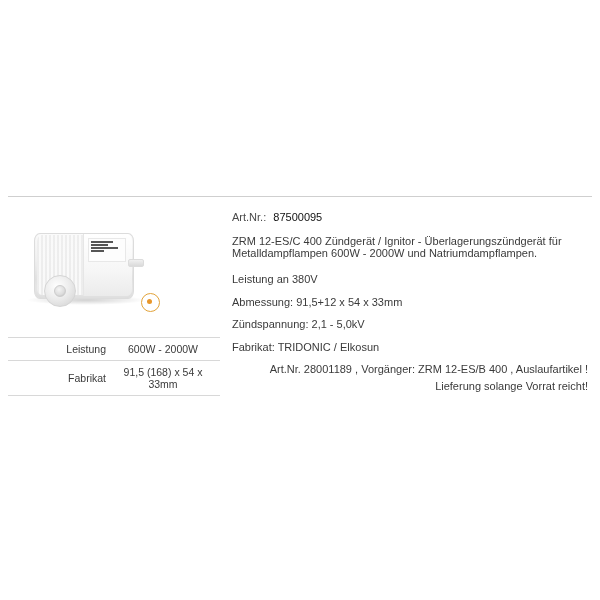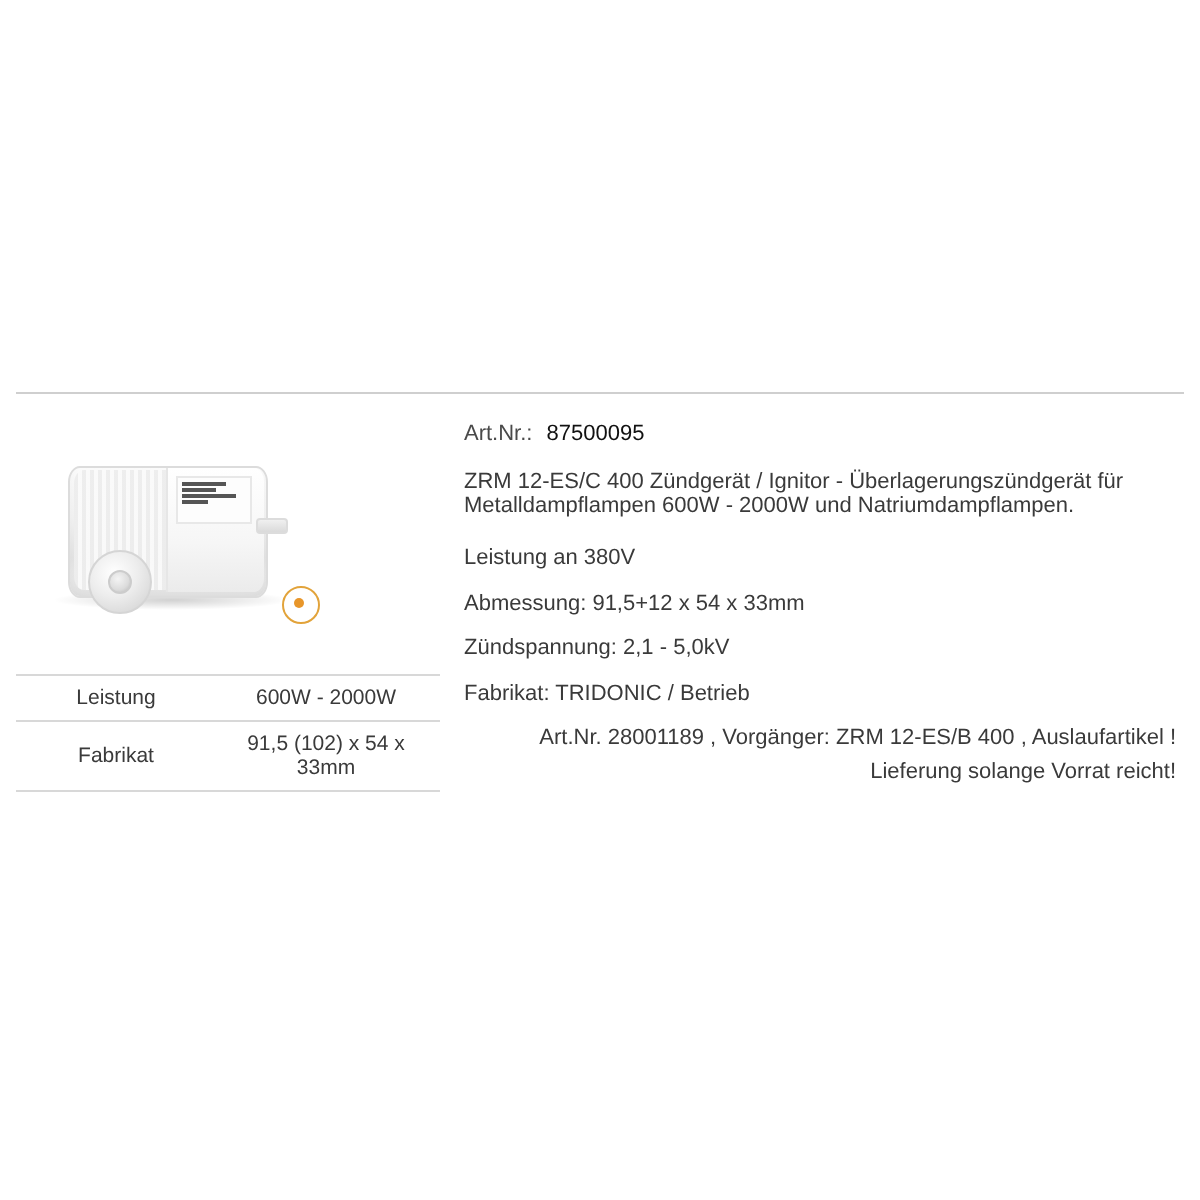--- a/index.html
+++ b/index.html
@@ -174,21 +174,21 @@
   }
   .spec-table td {
     padding: 5px 2px 5px 2px;
     border-bottom: 1px solid #d8d8d8;
     vertical-align: middle;
   }
   .spec-table tr:first-child td {
     border-top: 1px solid #d8d8d8;
   }
   .spec-table td.label {
-    text-align: center;
+    text-align: right;
     width: 96px;
   }
   .spec-table td.value {
     text-align: center;
     padding-right: 4px;
   }
   
   .right-col {
     flex: 1 1 auto;
     padding-top: 14px;
@@ -252,39 +252,39 @@
       </div>
 
       <table class="spec-table">
         <tbody>
           <tr>
             <td class="label">Leistung</td>
             <td class="value">600W - 2000W</td>
           </tr>
           <tr>
             <td class="label">Fabrikat</td>
-            <td class="value">91,5 (102) x 54 x 33mm</td>
+            <td class="value">91,5 (168) x 54 x 33mm</td>
           </tr>
         </tbody>
       </table>
 
     </div>
 
     <div class="right-col">
 
       <div class="artnr-row">
         <span class="k">Art.Nr.:</span>
         <span class="v">87500095</span>
       </div>
 
       <div class="desc">ZRM 12-ES/C 400 Zündgerät / Ignitor - Überlagerungszündgerät für Metalldampflampen 600W - 2000W und Natriumdampflampen.</div>
 
       <div class="attr-line">Leistung an 380V</div>
       <div class="attr-line">Abmessung: 91,5+12 x 54 x 33mm</div>
       <div class="attr-line">Zündspannung: 2,1 - 5,0kV</div>
-      <div class="attr-line">Fabrikat: TRIDONIC / Betrieb</div>
+      <div class="attr-line">Fabrikat: TRIDONIC / Elkosun</div>
       <div class="attr-line last">Art.Nr. 28001189 , Vorgänger: ZRM 12-ES/B 400 , Auslaufartikel ! Lieferung solange Vorrat reicht!</div>
 
     </div>
 
   </div>
 
 </div>
 
 </body></html>

